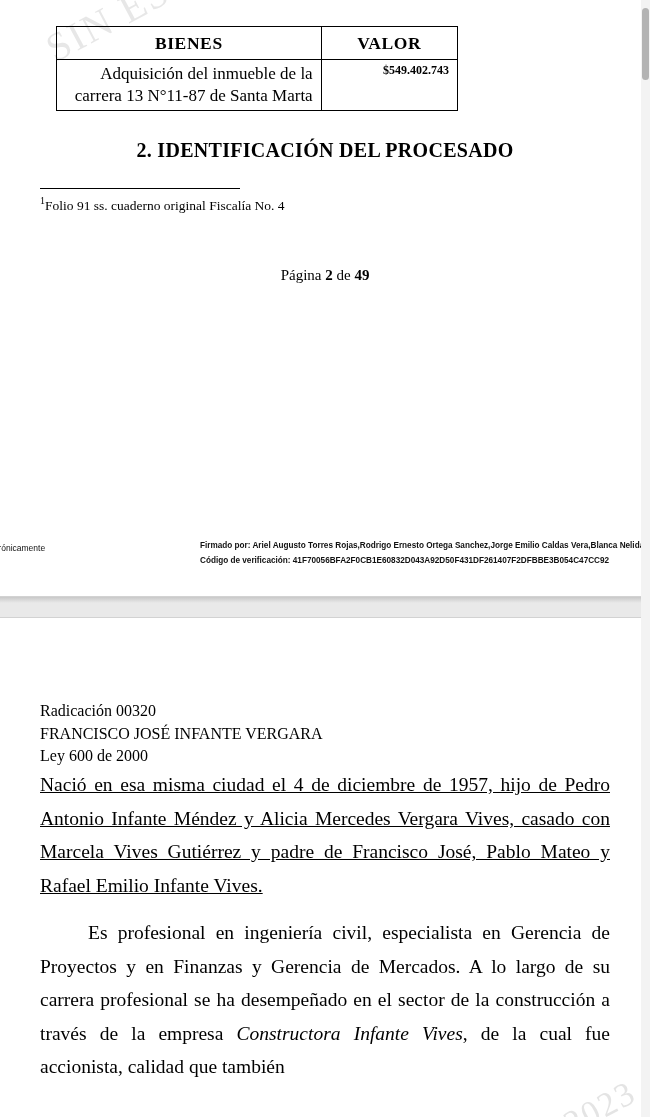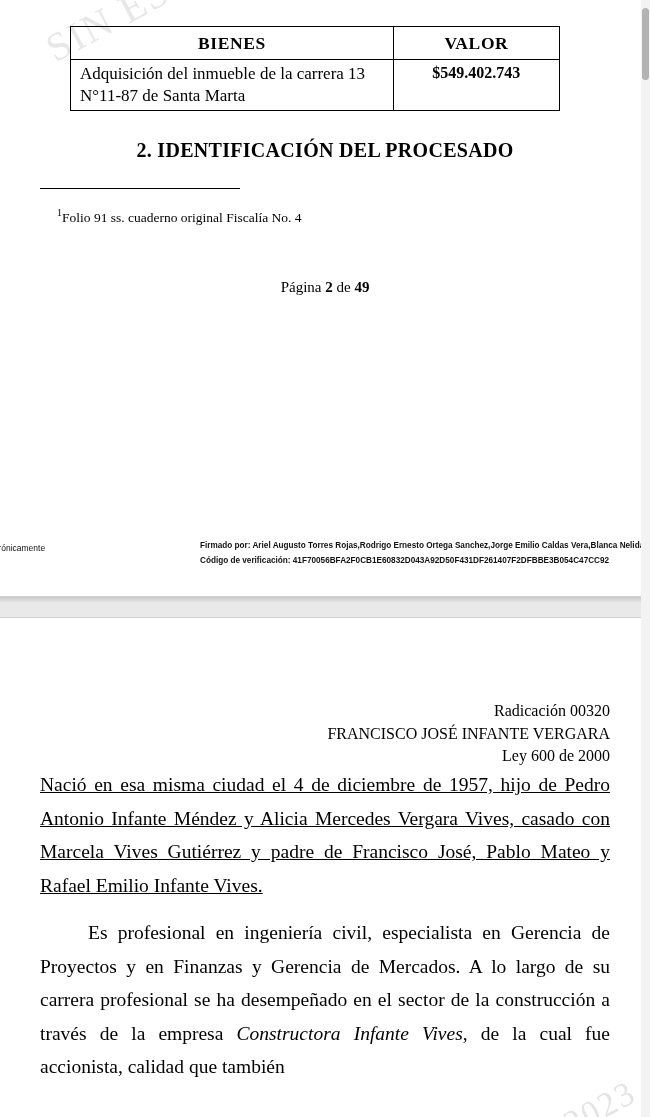--- a/index.html
+++ b/index.html
@@ -54,22 +54,22 @@
     text-indent: 48px;
     position: relative;
     z-index: 2;
   }
   p.body-par.noindent { text-indent: 0; text-decoration: underline; }
 
   .first-par { padding-top: 22px; }
 
   
   .tbl-wrap {
-    margin: 26px 0 0 30px;
-    width: 490px;
+    margin: 26px 0 0 16px;
+    width: 402px;
     position: relative;
     z-index: 2;
   }
   table.bienes {
     border-collapse: collapse;
     width: 100%;
     background: transparent;
   }
   table.bienes th,
   table.bienes td {
@@ -79,25 +79,25 @@
     line-height: 1.28;
     vertical-align: top;
   }
   table.bienes th {
     text-align: center;
     font-weight: bold;
     font-size: 17.5px;
     letter-spacing: 0.6px;
     padding: 5px 8px;
   }
-  table.bienes td.label { text-align: left; width: 66%; padding-left: 9px; }
+  table.bienes td.label { text-align: right; width: 66%; padding-left: 9px; }
   table.bienes td.value {
-    text-align: center;
-    font-weight: bold;
-    font-size: 16px;
+    text-align: right;
+    font-weight: bold;
+    font-size: 12px;
     white-space: nowrap;
   }
 
   h2.section-title {
     text-align: center;
     font-size: 20px;
     font-weight: bold;
     margin: 28px 0 26px 0;
     letter-spacing: 0.3px;
     position: relative;
@@ -106,21 +106,21 @@
 
   .footnote-rule {
     width: 200px;
     height: 1px;
     background: #000;
     margin: 22px 0 5px 0;
   }
   .footnote {
     font-size: 13.5px;
     line-height: 1.4;
-    margin: 17px;
+    margin: 0;
     font-family: Liberation Serif, serif;
   }
   .footnote sup { font-size: 10px; }
 
   .page-num {
     text-align: center;
     font-size: 15px;
     margin-top: 52px;
   }
   .page-num b { font-weight: bold; }
@@ -167,21 +167,20 @@
     background: linear-gradient(to bottom, rgba(0,0,0,0.14), rgba(0,0,0,0));
   }
 
   
   .page-bottom {
     height: 499px;
     padding: 0 40px;
     position: relative;
   }
   .doc-header {
-    text-align: right;
     font-size: 16px;
     line-height: 1.42;
     margin-top: 82px;
     position: relative;
     z-index: 2;
   }
   .body2 { margin-top: 30px; }
   .wm-3 {
     bottom: 10px;
     right: 8px;

